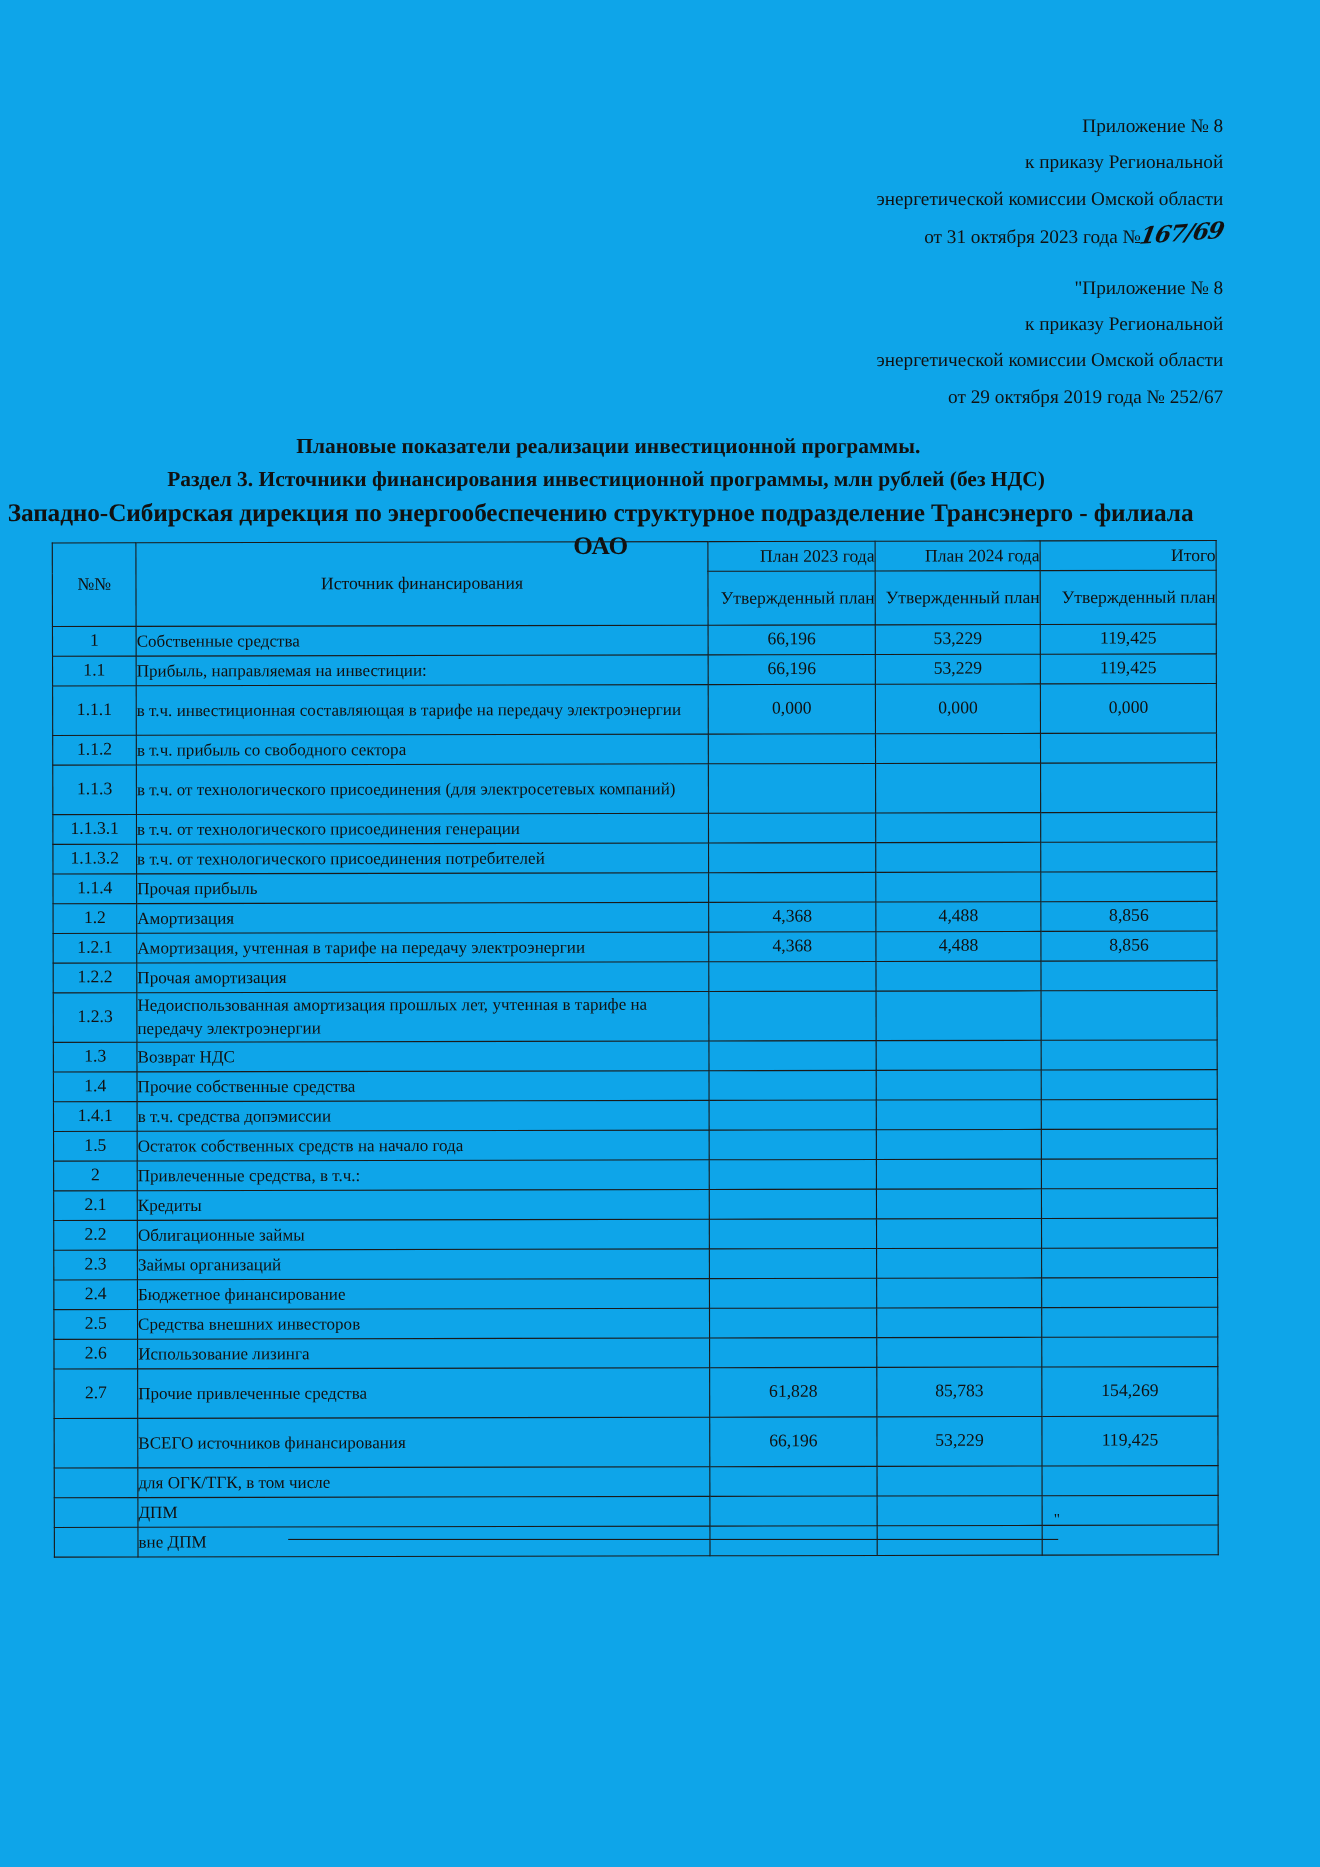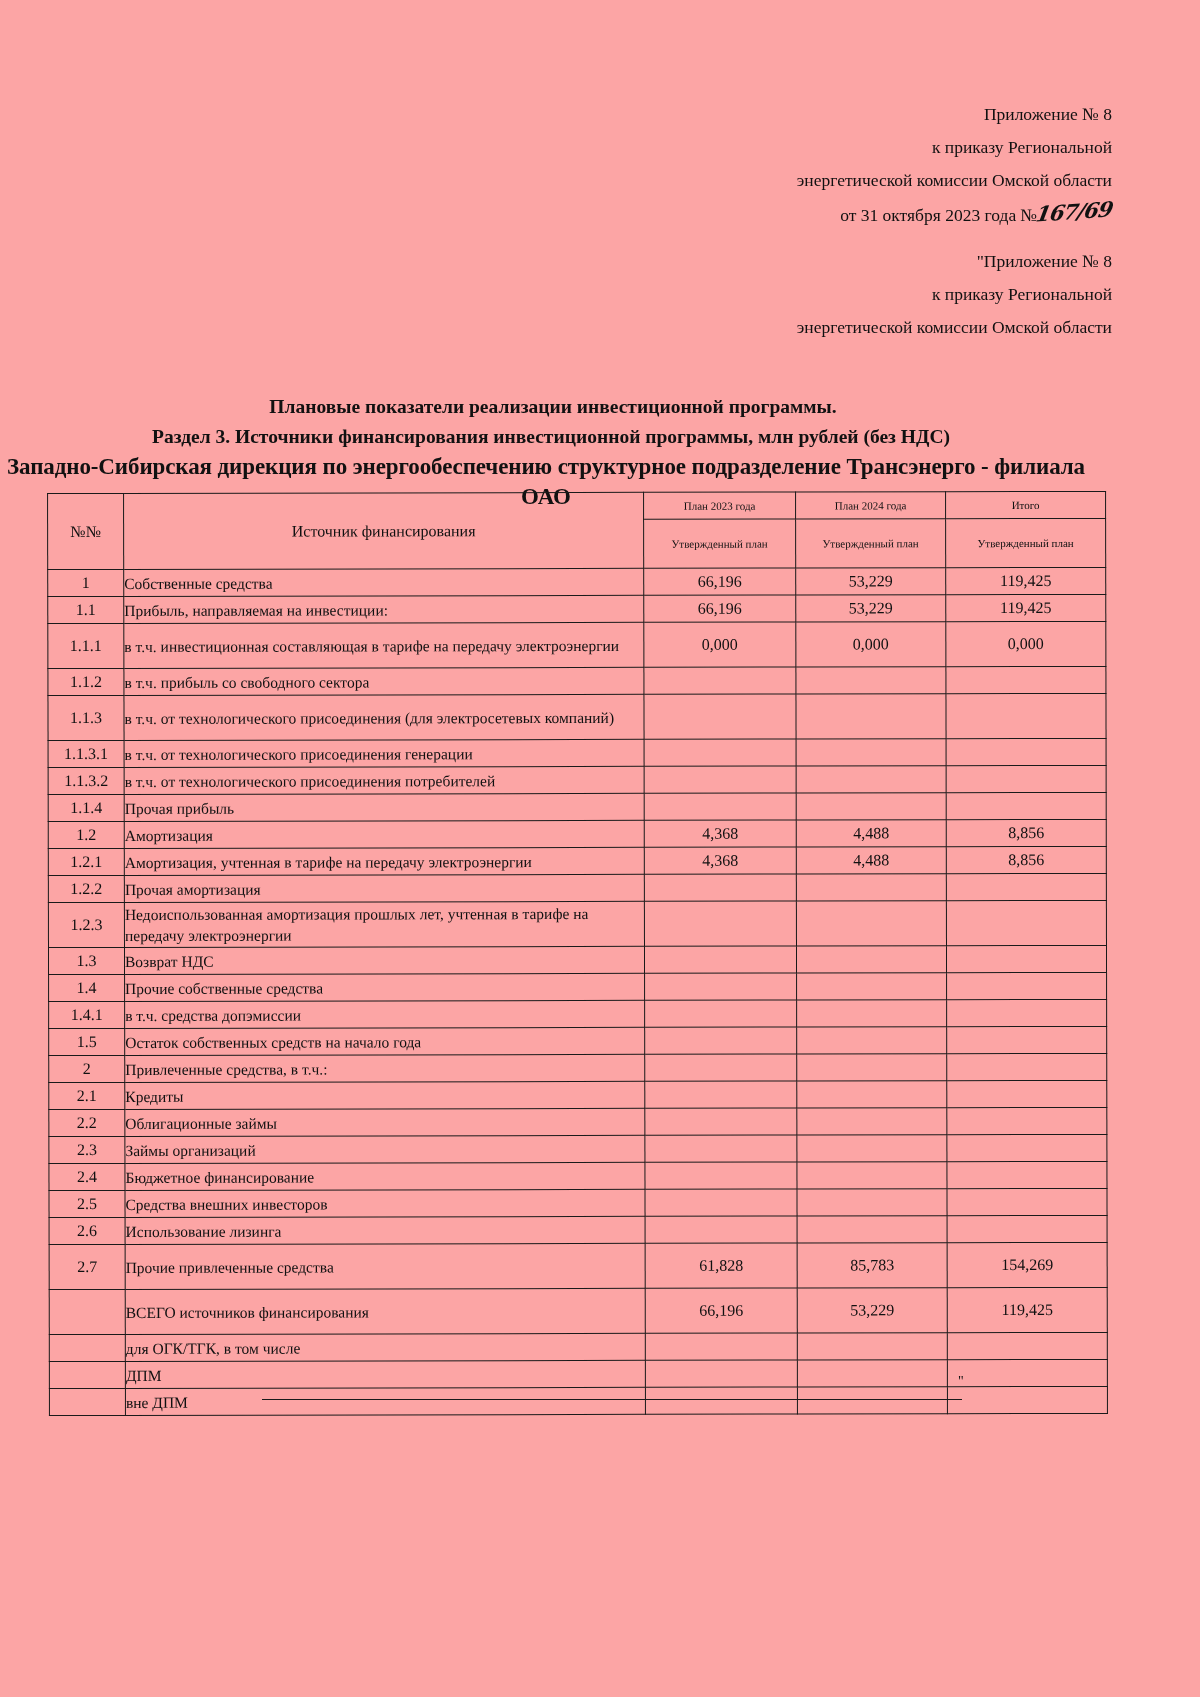--- a/index.html
+++ b/index.html
@@ -14,21 +14,21 @@
     position: relative;
     font-family: "Liberation Serif", "DejaVu Serif", serif;
     color: #111111;
     overflow: hidden;
   }
   .page {
     position: absolute;
     left: 0; top: 0;
     width: 1200px;
     height: 1697px;
-    background: #fca5a5;
+    background: #0ea5e9;
   }
 
   
   .hdr-block {
     position: absolute;
     right: 88px;
     text-align: right;
     font-size: 17.5px;
     line-height: 33px;
     white-space: nowrap;
@@ -88,23 +88,23 @@
   col.c-y1    { width: 152px; }
   col.c-y2    { width: 150px; }
   col.c-tot   { width: 160px; }
 
   th.h-no, th.h-src {
     text-align: center;
     font-weight: normal;
     font-size: 16px;
   }
   th.h-group, th.h-sub {
-    text-align: center;
+    text-align: right;
     font-weight: normal;
-    font-size: 11px;
+    font-size: 16px;
     line-height: 21px;
     padding: 3px 2px;
   }
   th.h-group { height: 26px; }
   th.h-sub   { height: 48px; border-radius: 10px; }
 
   td.n {
     text-align: center;
     font-size: 16px;
     padding: 2px 0;
@@ -153,20 +153,21 @@
     <span class="hdr-line">энергетической комиссии Омской области</span>
     <span class="hdr-line">
       <span>от 31 октября 2023 года №</span><span class="hdr-num-hand">167/69</span>
     </span>
   </div>
 
   <div class="hdr-block" id="hdr-original">
     <span class="hdr-line">"Приложение № 8</span>
     <span class="hdr-line">к приказу Региональной</span>
     <span class="hdr-line">энергетической комиссии Омской области</span>
+    <span class="hdr-line">от 29 октября 2019 года № 252/67</span>
   </div>
 
   <div class="titles">
     <span class="title-line" id="title-main">Плановые показатели реализации инвестиционной программы.</span>
     <span class="title-line" id="title-section">Раздел 3.  Источники финансирования инвестиционной программы, млн рублей  (без НДС)</span>
     <span class="title-line" id="title-org">Западно-Сибирская дирекция по энергообеспечению структурное подразделение Трансэнерго - филиала ОАО</span>
   </div>
 
   <div class="tbl-wrap">
     <table class="fin">

